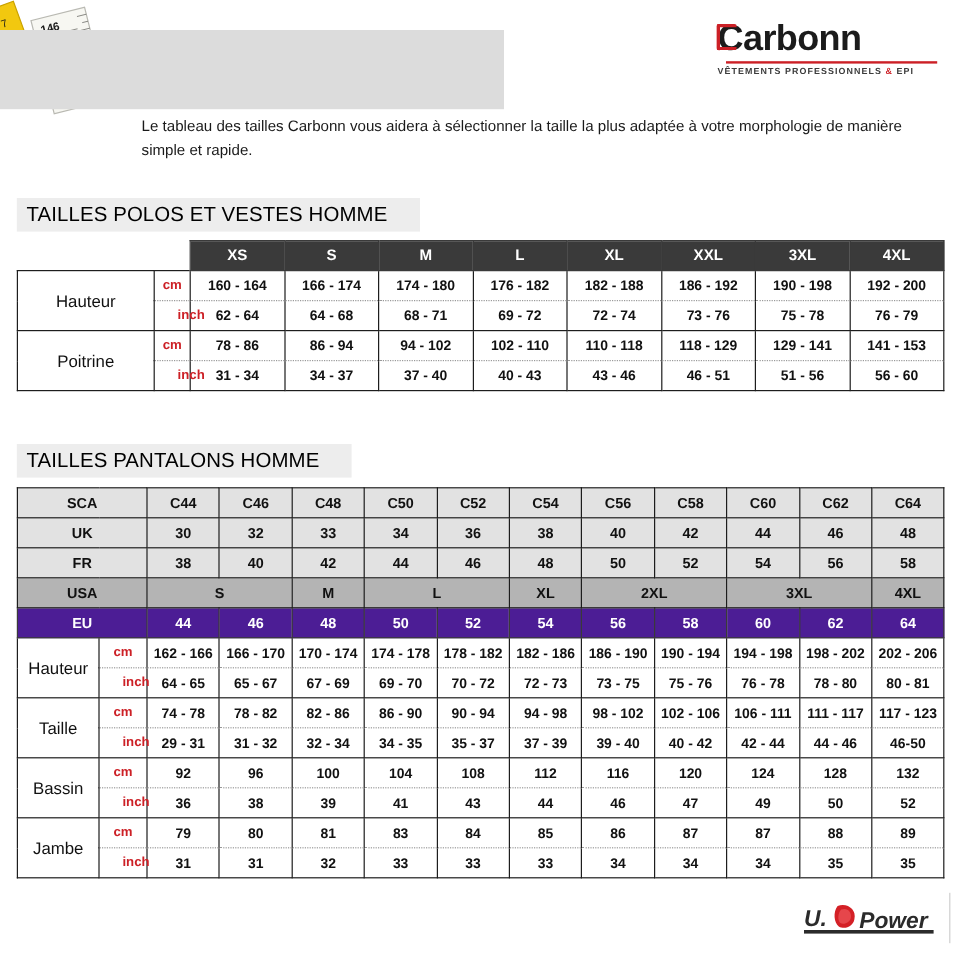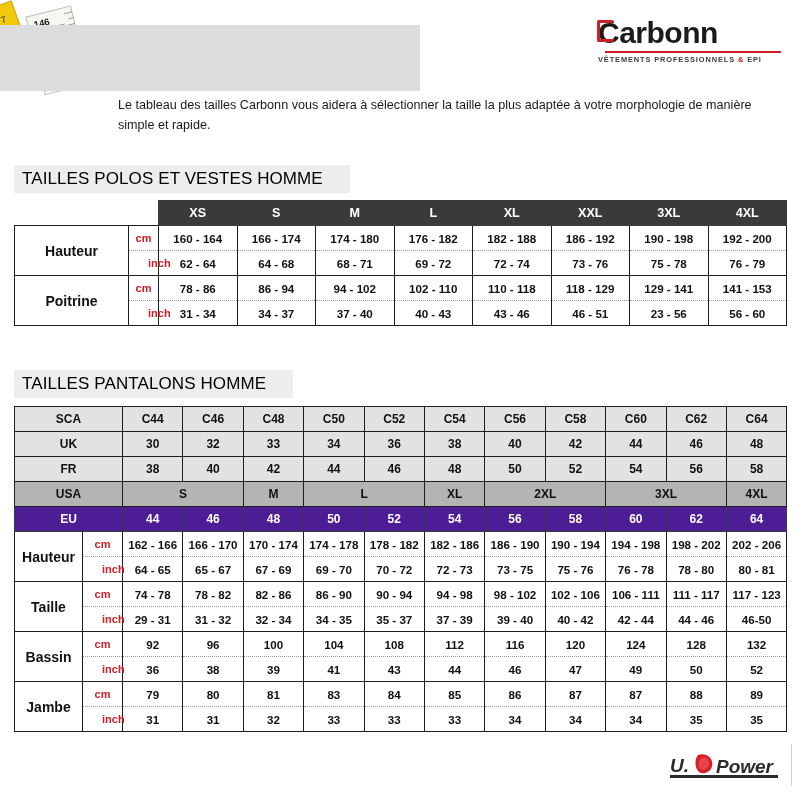--- a/index.html
+++ b/index.html
@@ -70,21 +70,21 @@
   td, th {
     border: 1px solid #1d1d1d;
     text-align: center; vertical-align: middle;
     font-size: 11.6px; color: #111; background: #fff;
     padding: 0; height: 25px;
   }
 
   .hdr { background: #3a3a3a; color: #ffffff; font-weight: bold; font-size: 12.6px; border-color:#3a3a3a; }
   .corner-blank { border: none; background: #fff; }
 
-  .rowlabel { font-weight: bold; font-size: 14px; color: #111; }
+  .rowlabel { font-weight: normal; font-size: 14px; color: #111; }
   .unit { font-weight: bold; font-size: 11px; color: #cc2026; }
   .unit-top { border-bottom: 1px dotted #9a9a9a; }
   .unit-bot { border-top: 1px dotted #9a9a9a; padding-left: 19px; }
   .val { font-weight: bold; font-size: 11.6px; }
   .val-top { border-bottom: 1px dotted #9a9a9a; }
   .val-bot { border-top: 1px dotted #9a9a9a; }
 
   
   .h-light { background: #e2e2e2; font-weight: bold; font-size: 12px; margin-left: 40px; }
   .h-mid   { background: #b4b4b4; font-weight: bold; font-size: 12px; }
@@ -215,21 +215,21 @@
           <td class="val val-top">141 - 153</td>
         </tr>
         <tr>
           <td class="unit unit-bot">inch</td>
           <td class="val val-bot">31 - 34</td>
           <td class="val val-bot">34 - 37</td>
           <td class="val val-bot">37 - 40</td>
           <td class="val val-bot">40 - 43</td>
           <td class="val val-bot">43 - 46</td>
           <td class="val val-bot">46 - 51</td>
-          <td class="val val-bot">23 - 56</td>
+          <td class="val val-bot">51 - 56</td>
           <td class="val val-bot">56 - 60</td>
         </tr>
       </tbody>
   </table>
 
   <div class="sec-title" id="sec2">TAILLES PANTALONS HOMME</div>
   <table id="tbl2">
     <colgroup>
       <col style="width:68px">
         <col style="width:40px">

